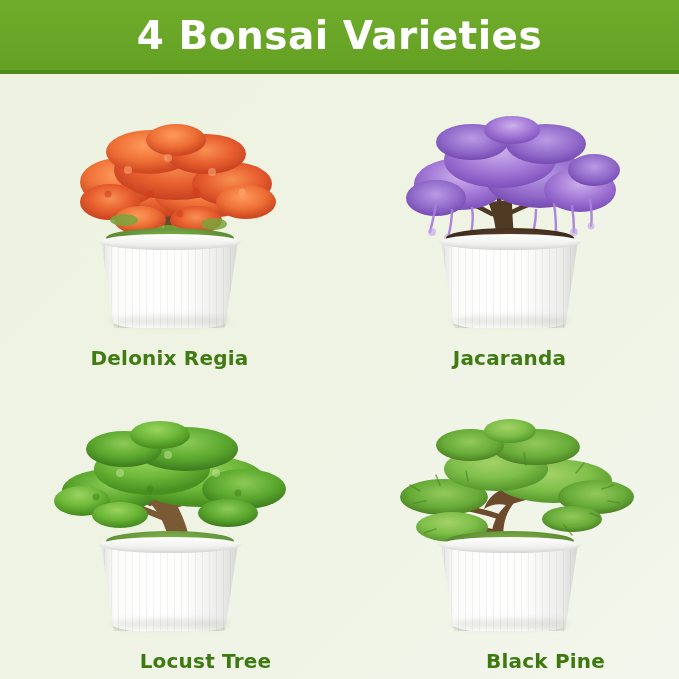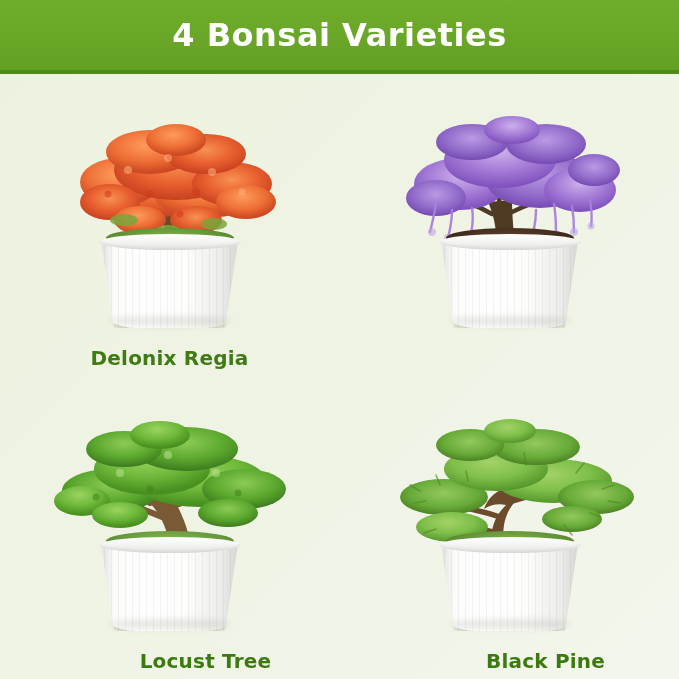--- a/index.html
+++ b/index.html
@@ -30,21 +30,21 @@
     height: 70px;
     background: #6aa72a;
     background: linear-gradient(180deg, #70ad2c 0%, #64a023 100%);
     display: flex;
     align-items: center;
     justify-content: center;
     box-sizing: border-box;
   }
   .banner-title {
     color: #ffffff;
-    font-size: 32px;
+    font-size: 39px;
     font-weight: bold;
     letter-spacing: 0.5px;
     line-height: 1;
     white-space: nowrap;
     font-family: "DejaVu Sans", sans-serif;
   }
   .banner-underline {
     position: absolute;
     left: 0;
     top: 70px;
@@ -302,20 +302,21 @@
           </g>
         </svg>
         <div class="soil dirt"></div>
         <div class="pot">
           <div class="pot-body"></div>
           <div class="pot-ribs"></div>
           <div class="pot-rim"></div>
           <div class="pot-shadow"></div>
         </div>
       </div>
+      <div class="caption">Jacaranda</div>
     </div>
 
     <div class="cell bl">
       <div class="plant-stage">
         <svg class="tree" viewBox="0 0 339 262">
           <defs>
             <radialGradient id="lt1" cx="45%" cy="30%" r="65%">
               <stop offset="0%" stop-color="#9bd45f"></stop>
               <stop offset="55%" stop-color="#6eb83a"></stop>
               <stop offset="100%" stop-color="#48901f"></stop>

